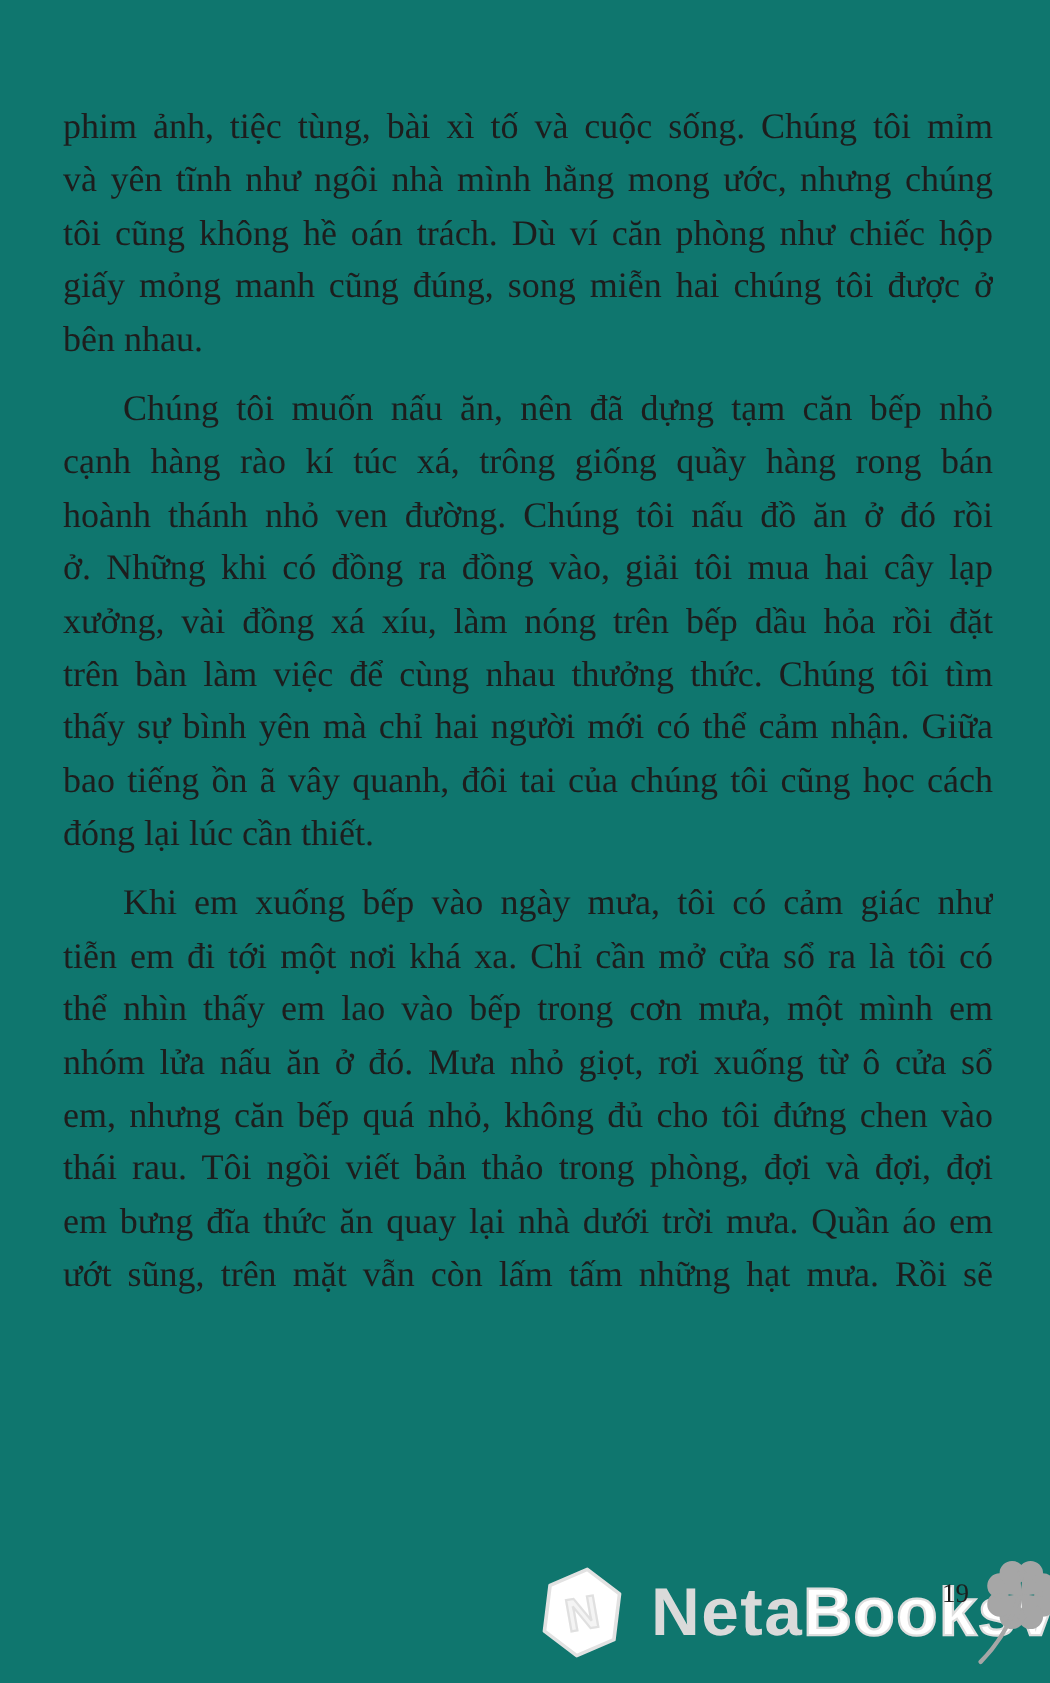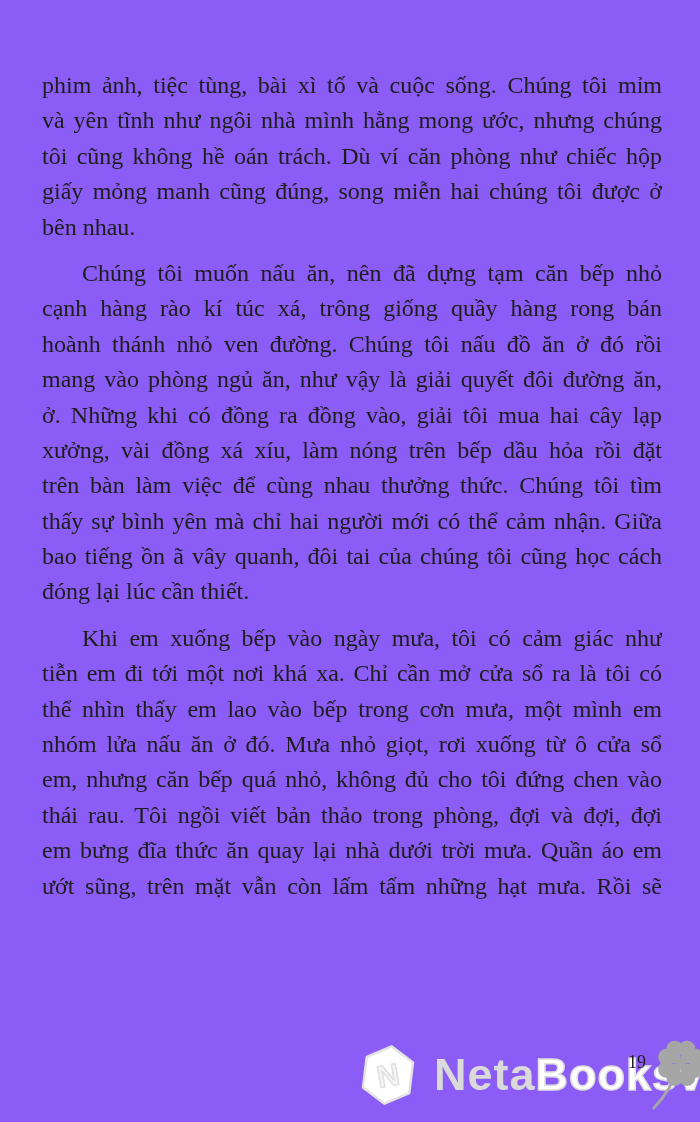--- a/index.html
+++ b/index.html
@@ -5,21 +5,21 @@
   html, body { margin: 0; padding: 0; }
   body {
     width: 700px; height: 1122px;
     background: #ffffff;
     font-family: "Liberation Serif", serif;
     position: relative;
     overflow: hidden;
   }
   .page {
     position: absolute; inset: 0;
-    background: #8b5cf6;
+    background: #0f766e;
     overflow: hidden;
   }
   
   .text-block {
     position: absolute;
     left: 42px; top: 68px;
     width: 620px;
     color: var(--text-color, #1d1d1d);
     font-size: 24px;
     line-height: 35.4px;
@@ -83,21 +83,20 @@
         <div class="line">phim ảnh, tiệc tùng, bài xì tố và cuộc sống. Chúng tôi mỉm</div>
         <div class="line">và yên tĩnh như ngôi nhà mình hằng mong ước, nhưng chúng</div>
         <div class="line">tôi cũng không hề oán trách. Dù ví căn phòng như chiếc hộp</div>
         <div class="line">giấy mỏng manh cũng đúng, song miễn hai chúng tôi được ở</div>
         <div class="line endline">bên nhau.</div>
       </div>
       <div class="para indent">
         <div class="line">Chúng tôi muốn nấu ăn, nên đã dựng tạm căn bếp nhỏ</div>
         <div class="line">cạnh hàng rào kí túc xá, trông giống quầy hàng rong bán</div>
         <div class="line">hoành thánh nhỏ ven đường. Chúng tôi nấu đồ ăn ở đó rồi</div>
-        <div class="line">mang vào phòng ngủ ăn, như vậy là giải quyết đôi đường ăn,</div>
         <div class="line">ở. Những khi có đồng ra đồng vào, giải tôi mua hai cây lạp</div>
         <div class="line">xưởng, vài đồng xá xíu, làm nóng trên bếp dầu hỏa rồi đặt</div>
         <div class="line">trên bàn làm việc để cùng nhau thưởng thức. Chúng tôi tìm</div>
         <div class="line">thấy sự bình yên mà chỉ hai người mới có thể cảm nhận. Giữa</div>
         <div class="line">bao tiếng ồn ã vây quanh, đôi tai của chúng tôi cũng học cách</div>
         <div class="line endline">đóng lại lúc cần thiết.</div>
       </div>
       <div class="para indent">
         <div class="line">Khi em xuống bếp vào ngày mưa, tôi có cảm giác như</div>
         <div class="line">tiễn em đi tới một nơi khá xa. Chỉ cần mở cửa sổ ra là tôi có</div>

